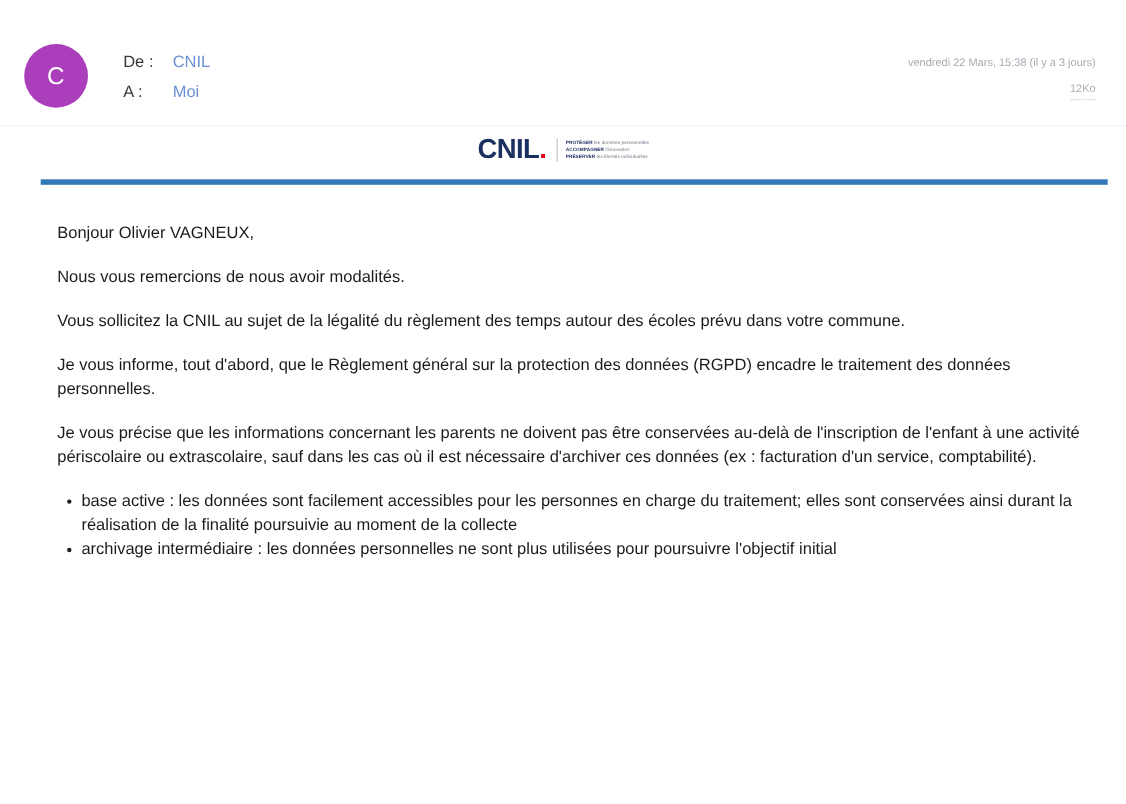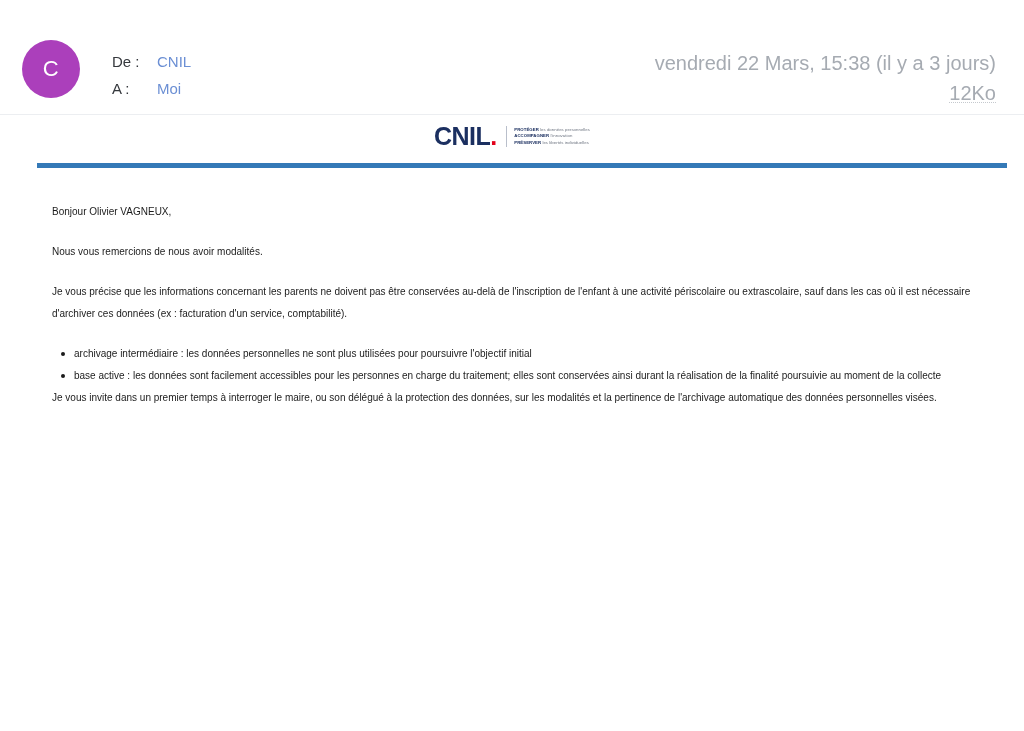--- a/index.html
+++ b/index.html
@@ -38,39 +38,39 @@
     user-select: none;
   }
   .addr-block {
     position: absolute;
     left: 112px;
     top: 48px;
     font-size: 15px;
   }
   .addr-row {
     display: flex;
-    align-items: center;
+    align-items: flex-start;
     height: 27px;
   }
   .addr-label {
     color: #35383d;
     width: 45px;
     flex: none;
   }
   .addr-value {
     color: #6b8fd4;
     cursor: pointer;
   }
   .meta-block {
     position: absolute;
     right: 28px;
     top: 52px;
     text-align: right;
     color: #a6abb2;
-    font-size: 20px;
+    font-size: 10px;
     margin-left: 32px;
   }
   .meta-date { white-space: nowrap; }
   .meta-size {
     margin-top: 10px;
     border-bottom: 1px dotted #c5c9ce;
     display: inline-block;
     line-height: 17px;
   }
 
@@ -123,21 +123,21 @@
     left: 37px;
     top: 48px;
     width: 970px;
     height: 5px;
     background: #3479b7;
   }
 
   
   .mail-body {
     padding: 18px 14px 0 52px;
-    font-size: 10px;
+    font-size: 15px;
     line-height: 22px;
     color: #1b1b1b;
   }
   .mail-body p {
     margin: 0 0 18px 0;
   }
   .mail-body p.tight {
     margin-bottom: 4px;
   }
   .mail-body ul {
@@ -202,23 +202,24 @@
   </div>
 
   <div class="blue-rule"></div>
 
 </div>
 
 <div class="mail-body">
 
   <p>Bonjour Olivier VAGNEUX,</p>
   <p>Nous vous remercions de nous avoir modalités.</p>
+  <p>Vous sollicitez la CNIL au sujet de la légalité du règlement des temps autour des écoles prévu dans votre commune.</p>
+  <p>Je vous informe, tout d'abord, que le Règlement général sur la protection des données (RGPD) encadre le traitement des données personnelles.</p>
   <p>Je vous précise que les informations concernant les parents ne doivent pas être conservées au-delà de l'inscription de l'enfant à une activité périscolaire ou extrascolaire, sauf dans les cas où il est nécessaire d'archiver ces données (ex : facturation d'un service, comptabilité).</p>
 
 
   <ul>
+    <li>base active : les données sont facilement accessibles pour les personnes en charge du traitement; elles sont conservées ainsi durant la réalisation de la finalité poursuivie au moment de la collecte</li>
     <li>archivage intermédiaire : les données personnelles ne sont plus utilisées pour poursuivre l'objectif initial</li>
-    <li>base active : les données sont facilement accessibles pour les personnes en charge du traitement; elles sont conservées ainsi durant la réalisation de la finalité poursuivie au moment de la collecte</li>
   </ul>
 
-  <p class="trailing">Je vous invite dans un premier temps à interroger le maire, ou son délégué à la protection des données, sur les modalités et la pertinence de l'archivage automatique des données personnelles visées.</p>
 
 </div>
 
 </body></html>

